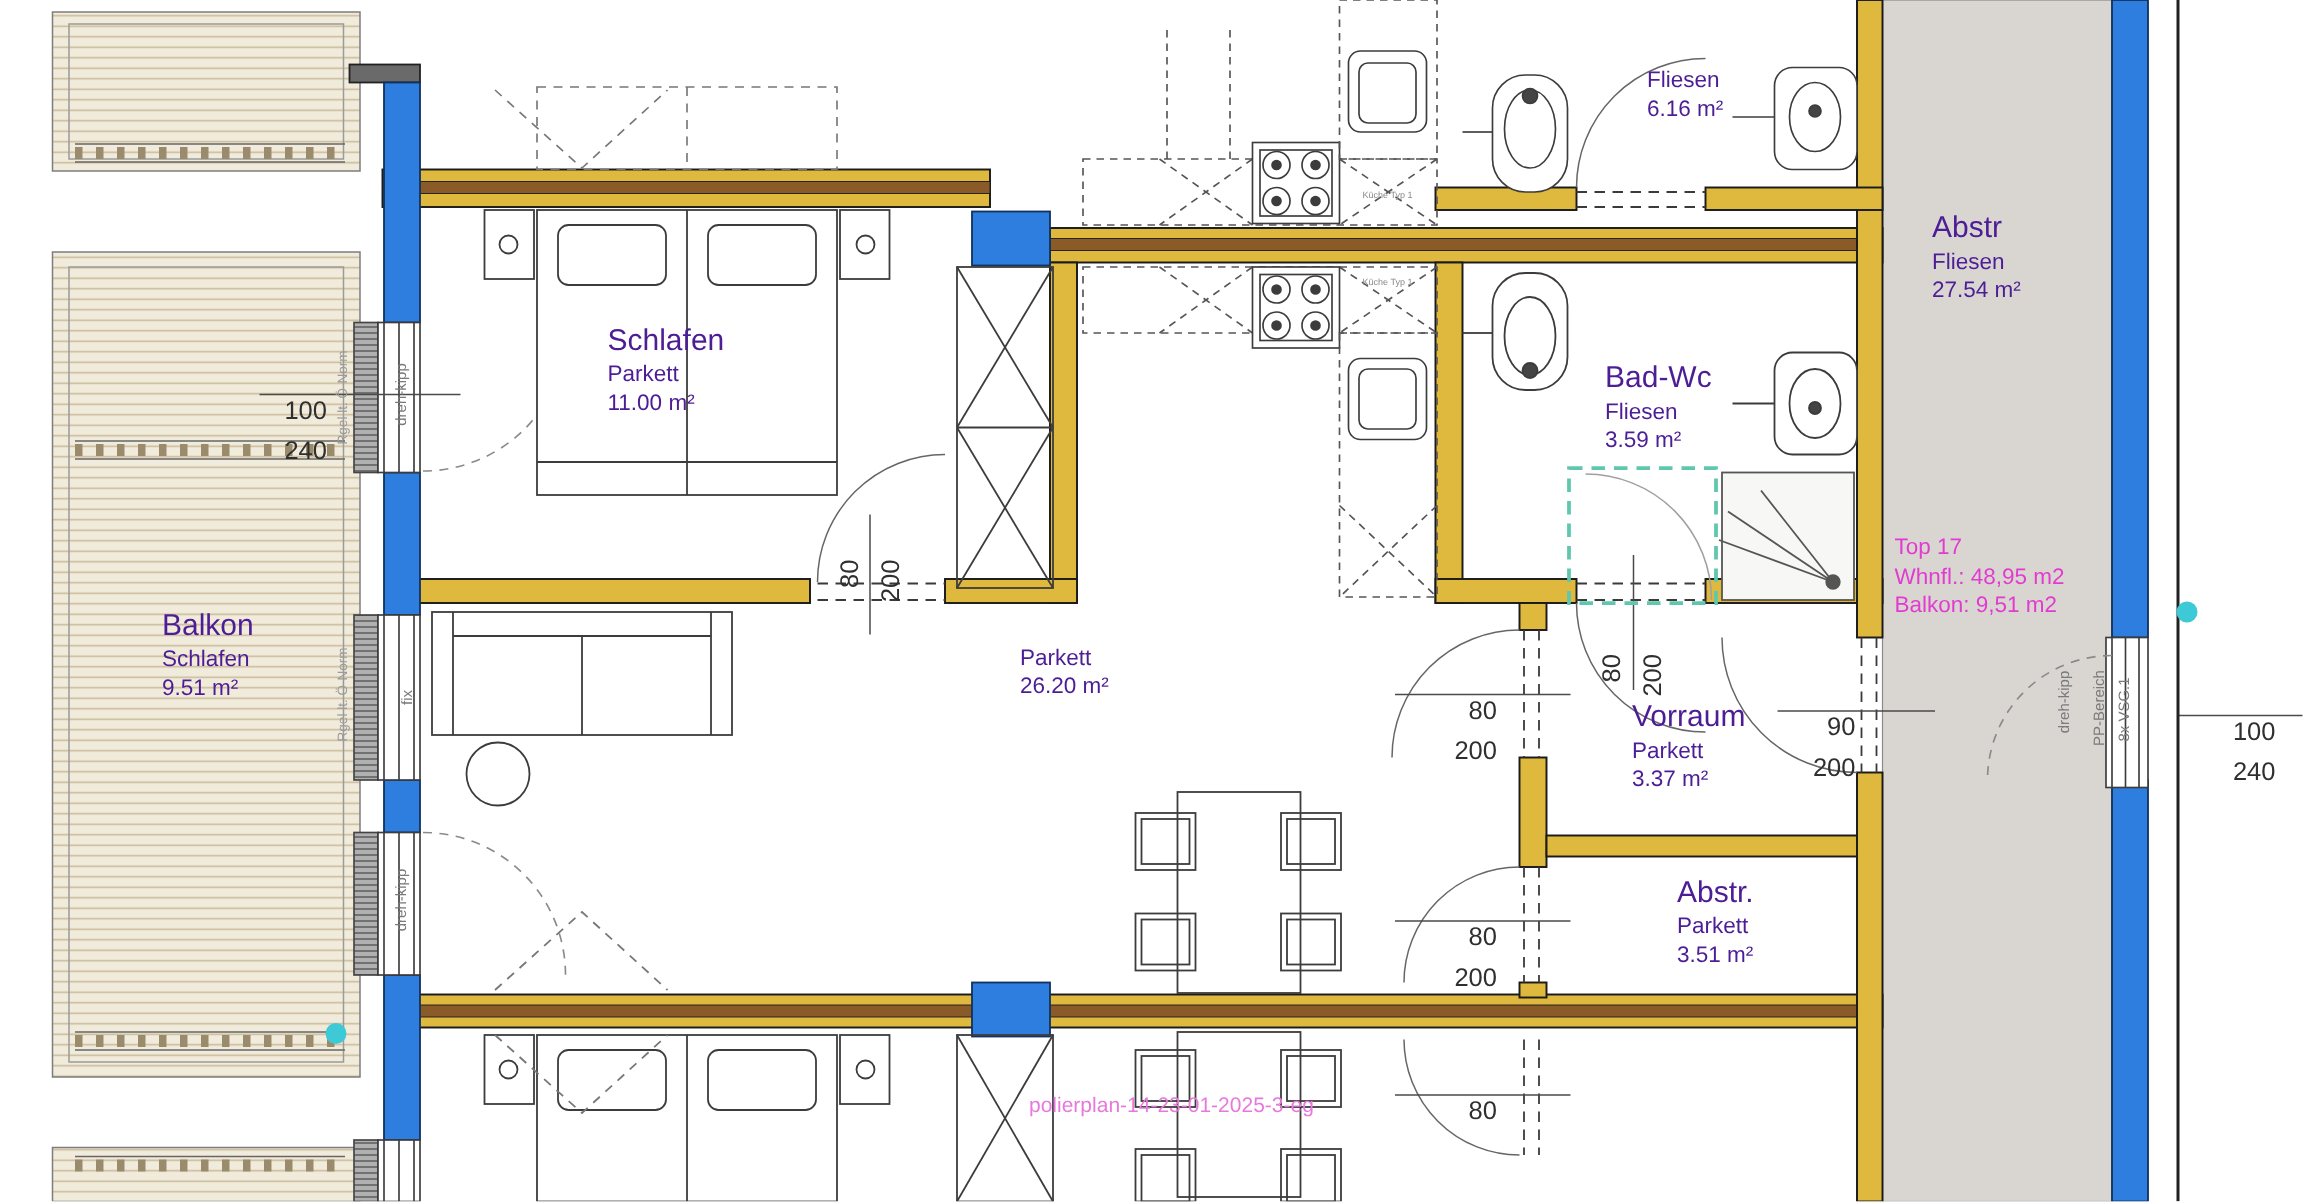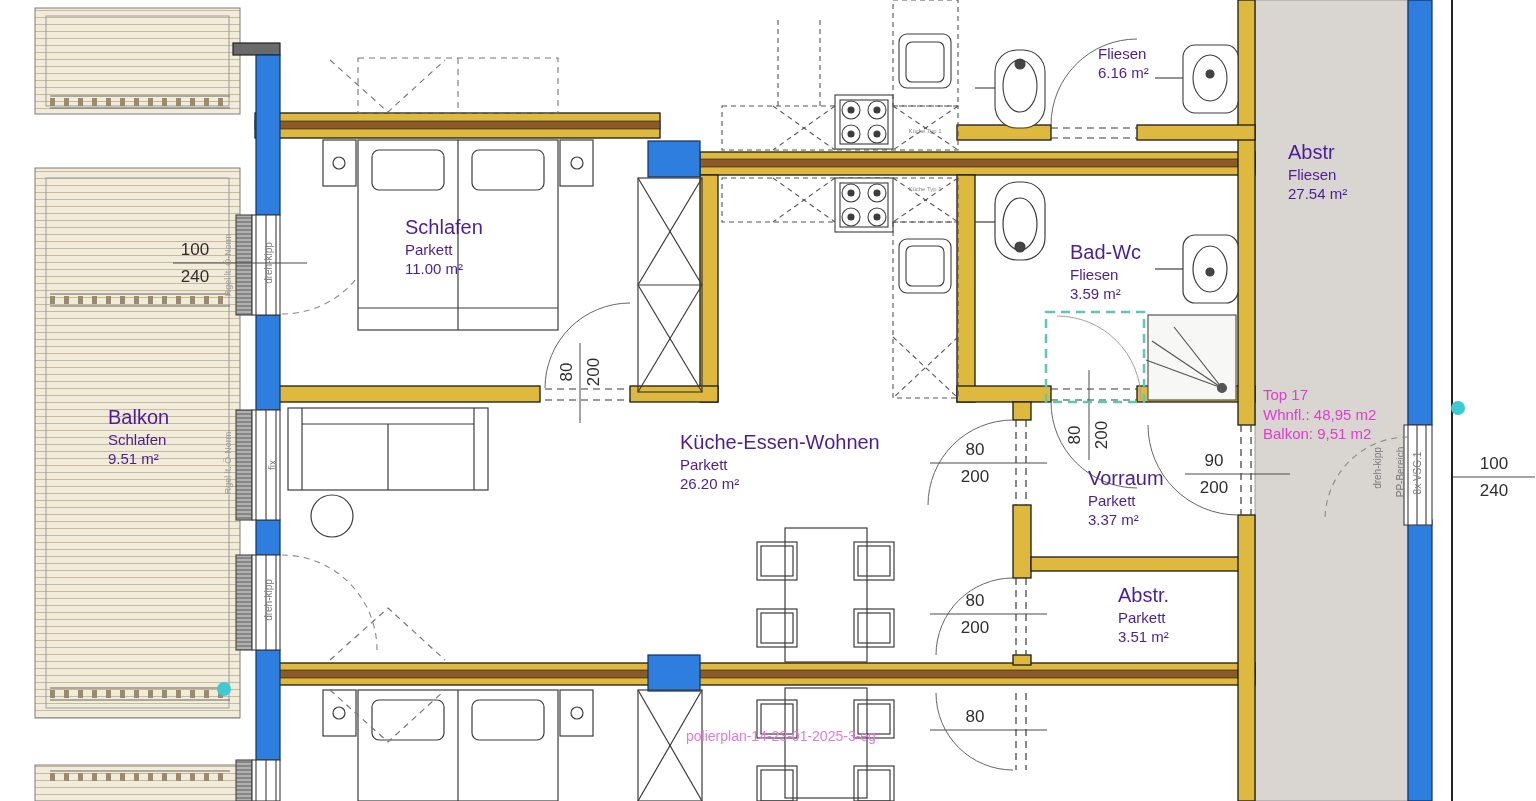--- a/index.html
+++ b/index.html
@@ -1,21 +1,21 @@
 <!DOCTYPE html>
 <html><head>
 <meta charset="utf-8">
 <style>
   html,body{margin:0;padding:0;background:#fff;}
   .plan{position:relative;width:1536px;height:801px;background:#ffffff;overflow:hidden;
         font-family:"Liberation Sans",sans-serif;}
   svg{position:absolute;left:0;top:0;}
   .room{position:absolute;color:#4c1d95;font-size:15px;line-height:1.25;white-space:nowrap;}
   .room .rn{font-size:20px;margin-bottom:1px;}
-  .dim{position:absolute;width:46px;text-align:center;font-size:17px;color:#2f2f2f;line-height:1.15;}
+  .dim{position:absolute;width:46px;text-align:right;font-size:17px;color:#2f2f2f;line-height:1.15;margin-top:24px;}
   .dim span{display:block;height:19px;}
   .dim span + span{margin-top:8px;}
   .dim.rot{transform:rotate(-90deg);transform-origin:center;}
   .vlab{position:absolute;font-size:10px;color:#7a7a7a;white-space:nowrap;
         transform:translate(-50%,-50%) rotate(-90deg);}
   .vlab.small{font-size:9px;color:#9a9a9a;}
   .tinylab{position:absolute;font-size:6px;color:#8a8a8a;white-space:nowrap;transform:translate(-50%,-50%);}
   .magenta-block{position:absolute;font-size:15px;line-height:1.3;color:#e23bd0;white-space:nowrap;}
   .plan-code{position:absolute;font-size:14px;color:#e878dc;white-space:nowrap;}
 </style>
@@ -352,21 +352,20 @@
     <div class="rn">Schlafen</div>
     <div>Parkett</div>
     <div>11.00 m²</div>
   </div>
   <div class="room" style="left:108px;top:405px">
     <div class="rn">Balkon</div>
     <div>Schlafen</div>
     <div>9.51 m²</div>
   </div>
   <div class="room" style="left:680px;top:430px">
-    <div class="rn">Küche-Essen-Wohnen</div>
     <div>Parkett</div>
     <div>26.20 m²</div>
   </div>
   <div class="room" style="left:1070px;top:240px">
     <div class="rn">Bad-Wc</div>
     <div>Fliesen</div>
     <div>3.59 m²</div>
   </div>
   <div class="room" style="left:1088px;top:466px">
     <div class="rn">Vorraum</div>
@@ -424,20 +423,20 @@
   <div class="vlab small" style="left:228px;top:463px">Rgel lt. Ö-Norm</div>
   <div class="vlab" style="left:268px;top:263px">dreh-kipp</div>
   <div class="vlab" style="left:272px;top:465px">fix</div>
   <div class="vlab" style="left:268px;top:600px">dreh-kipp</div>
   <div class="vlab" style="left:1377px;top:468px">dreh-kipp</div>
   <div class="vlab" style="left:1400px;top:472px">PP-Bereich</div>
   <div class="vlab" style="left:1417px;top:473px">8x VSG.1</div>
   <div class="tinylab" style="left:925px;top:131px">Küche Typ 1</div>
   <div class="tinylab" style="left:925px;top:189px">Küche Typ 1</div>
 
-  <div class="magenta-block" style="left:1263px;top:385px">
+  <div class="magenta-block" style="left:1263px;top:355px">
     <div>Top 17</div>
     <div>Whnfl.: 48,95 m2</div>
     <div>Balkon: 9,51 m2</div>
   </div>
   <div class="plan-code" style="left:686px;top:728px">polierplan-14-23-01-2025-3-eg</div>
 
 </div>
 
 </body></html>

